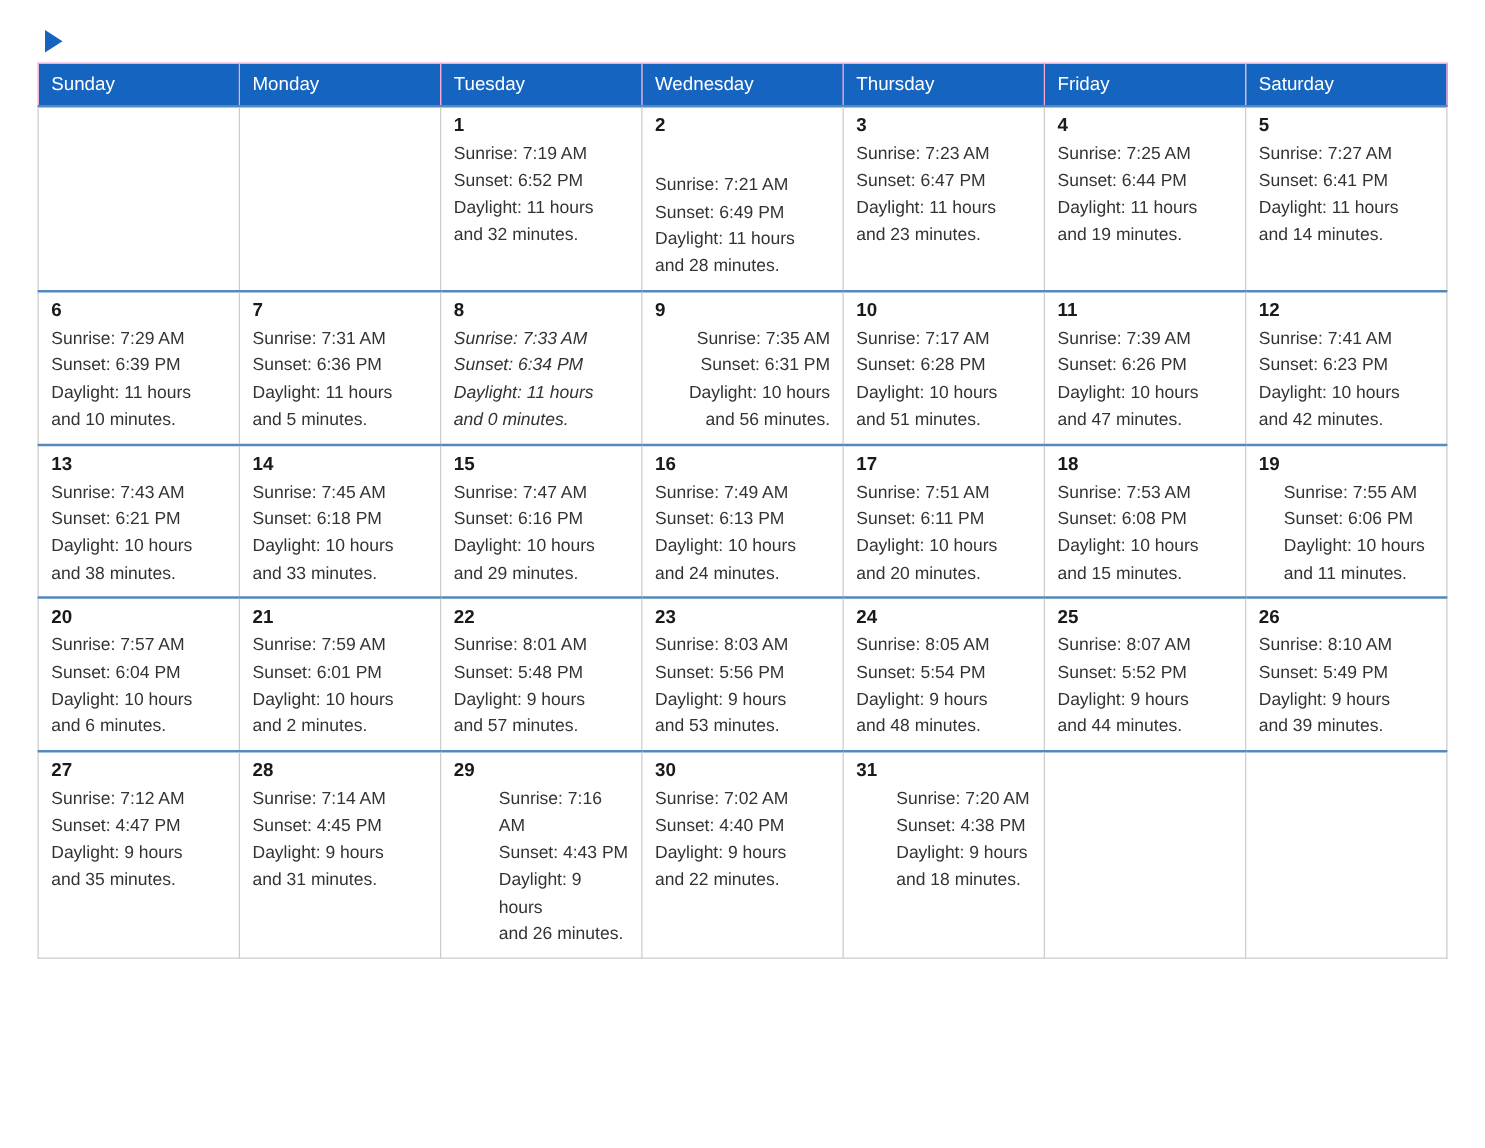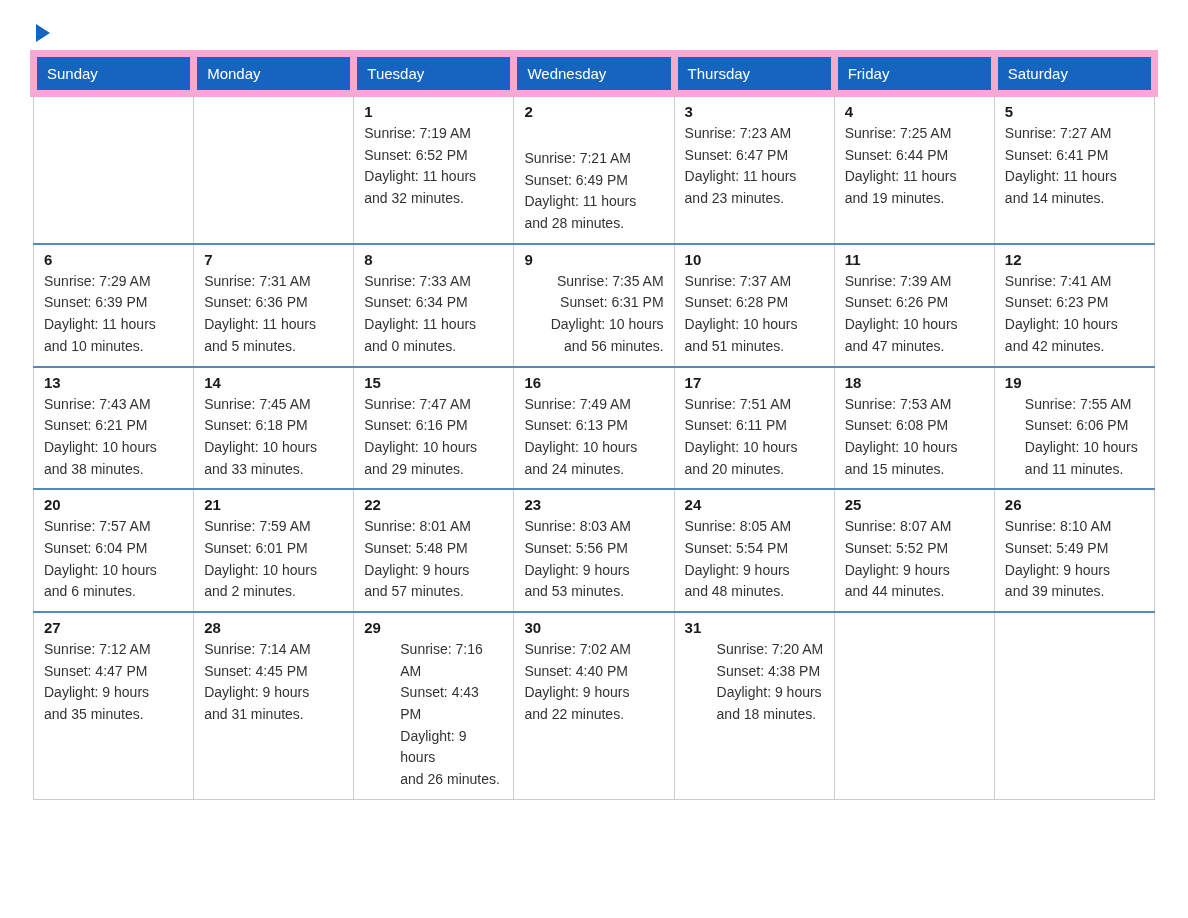--- a/index.html
+++ b/index.html
@@ -45,21 +45,21 @@
       border-collapse: collapse;
       margin-top: 10px;
     }
     .calendar thead th {
       background-color: #1565c0;
       color: #fff;
       font-size: 15px;
       font-weight: normal;
       padding: 8px 10px;
       text-align: left;
-      border: 7px solid #f9a8d4;
+      border: 1px solid #f9a8d4;
     }
     .calendar tbody td {
       width: 14.28%;
       vertical-align: top;
       padding: 6px 10px 8px 10px;
       border: 1px solid #ccc;
       font-size: 12.5px;
       color: #222;
       min-height: 90px;
     }
@@ -178,35 +178,35 @@
         </td>
         <td>
           <div class="day-number">7</div>
           <div class="day-info" style="white-space: pre-line;">Sunrise: 7:31 AM
 Sunset: 6:36 PM
 Daylight: 11 hours
 and 5 minutes.</div>
         </td>
         <td>
           <div class="day-number">8</div>
-          <div class="day-info" style="white-space: pre-line;">Sunrise: 7:33 AM
+          <div class="day-info" style="white-space: pre-line; font-style: italic;">Sunrise: 7:33 AM
 Sunset: 6:34 PM
 Daylight: 11 hours
 and 0 minutes.</div>
         </td>
         <td>
           <div class="day-number">9</div>
           <div class="day-info" style="white-space: pre-line; text-align: right;">Sunrise: 7:35 AM
 Sunset: 6:31 PM
 Daylight: 10 hours
 and 56 minutes.</div>
         </td>
         <td>
           <div class="day-number">10</div>
-          <div class="day-info" style="white-space: pre-line;">Sunrise: 7:37 AM
+          <div class="day-info" style="white-space: pre-line;">Sunrise: 7:17 AM
 Sunset: 6:28 PM
 Daylight: 10 hours
 and 51 minutes.</div>
         </td>
         <td>
           <div class="day-number">11</div>
           <div class="day-info" style="white-space: pre-line;">Sunrise: 7:39 AM
 Sunset: 6:26 PM
 Daylight: 10 hours
 and 47 minutes.</div>

